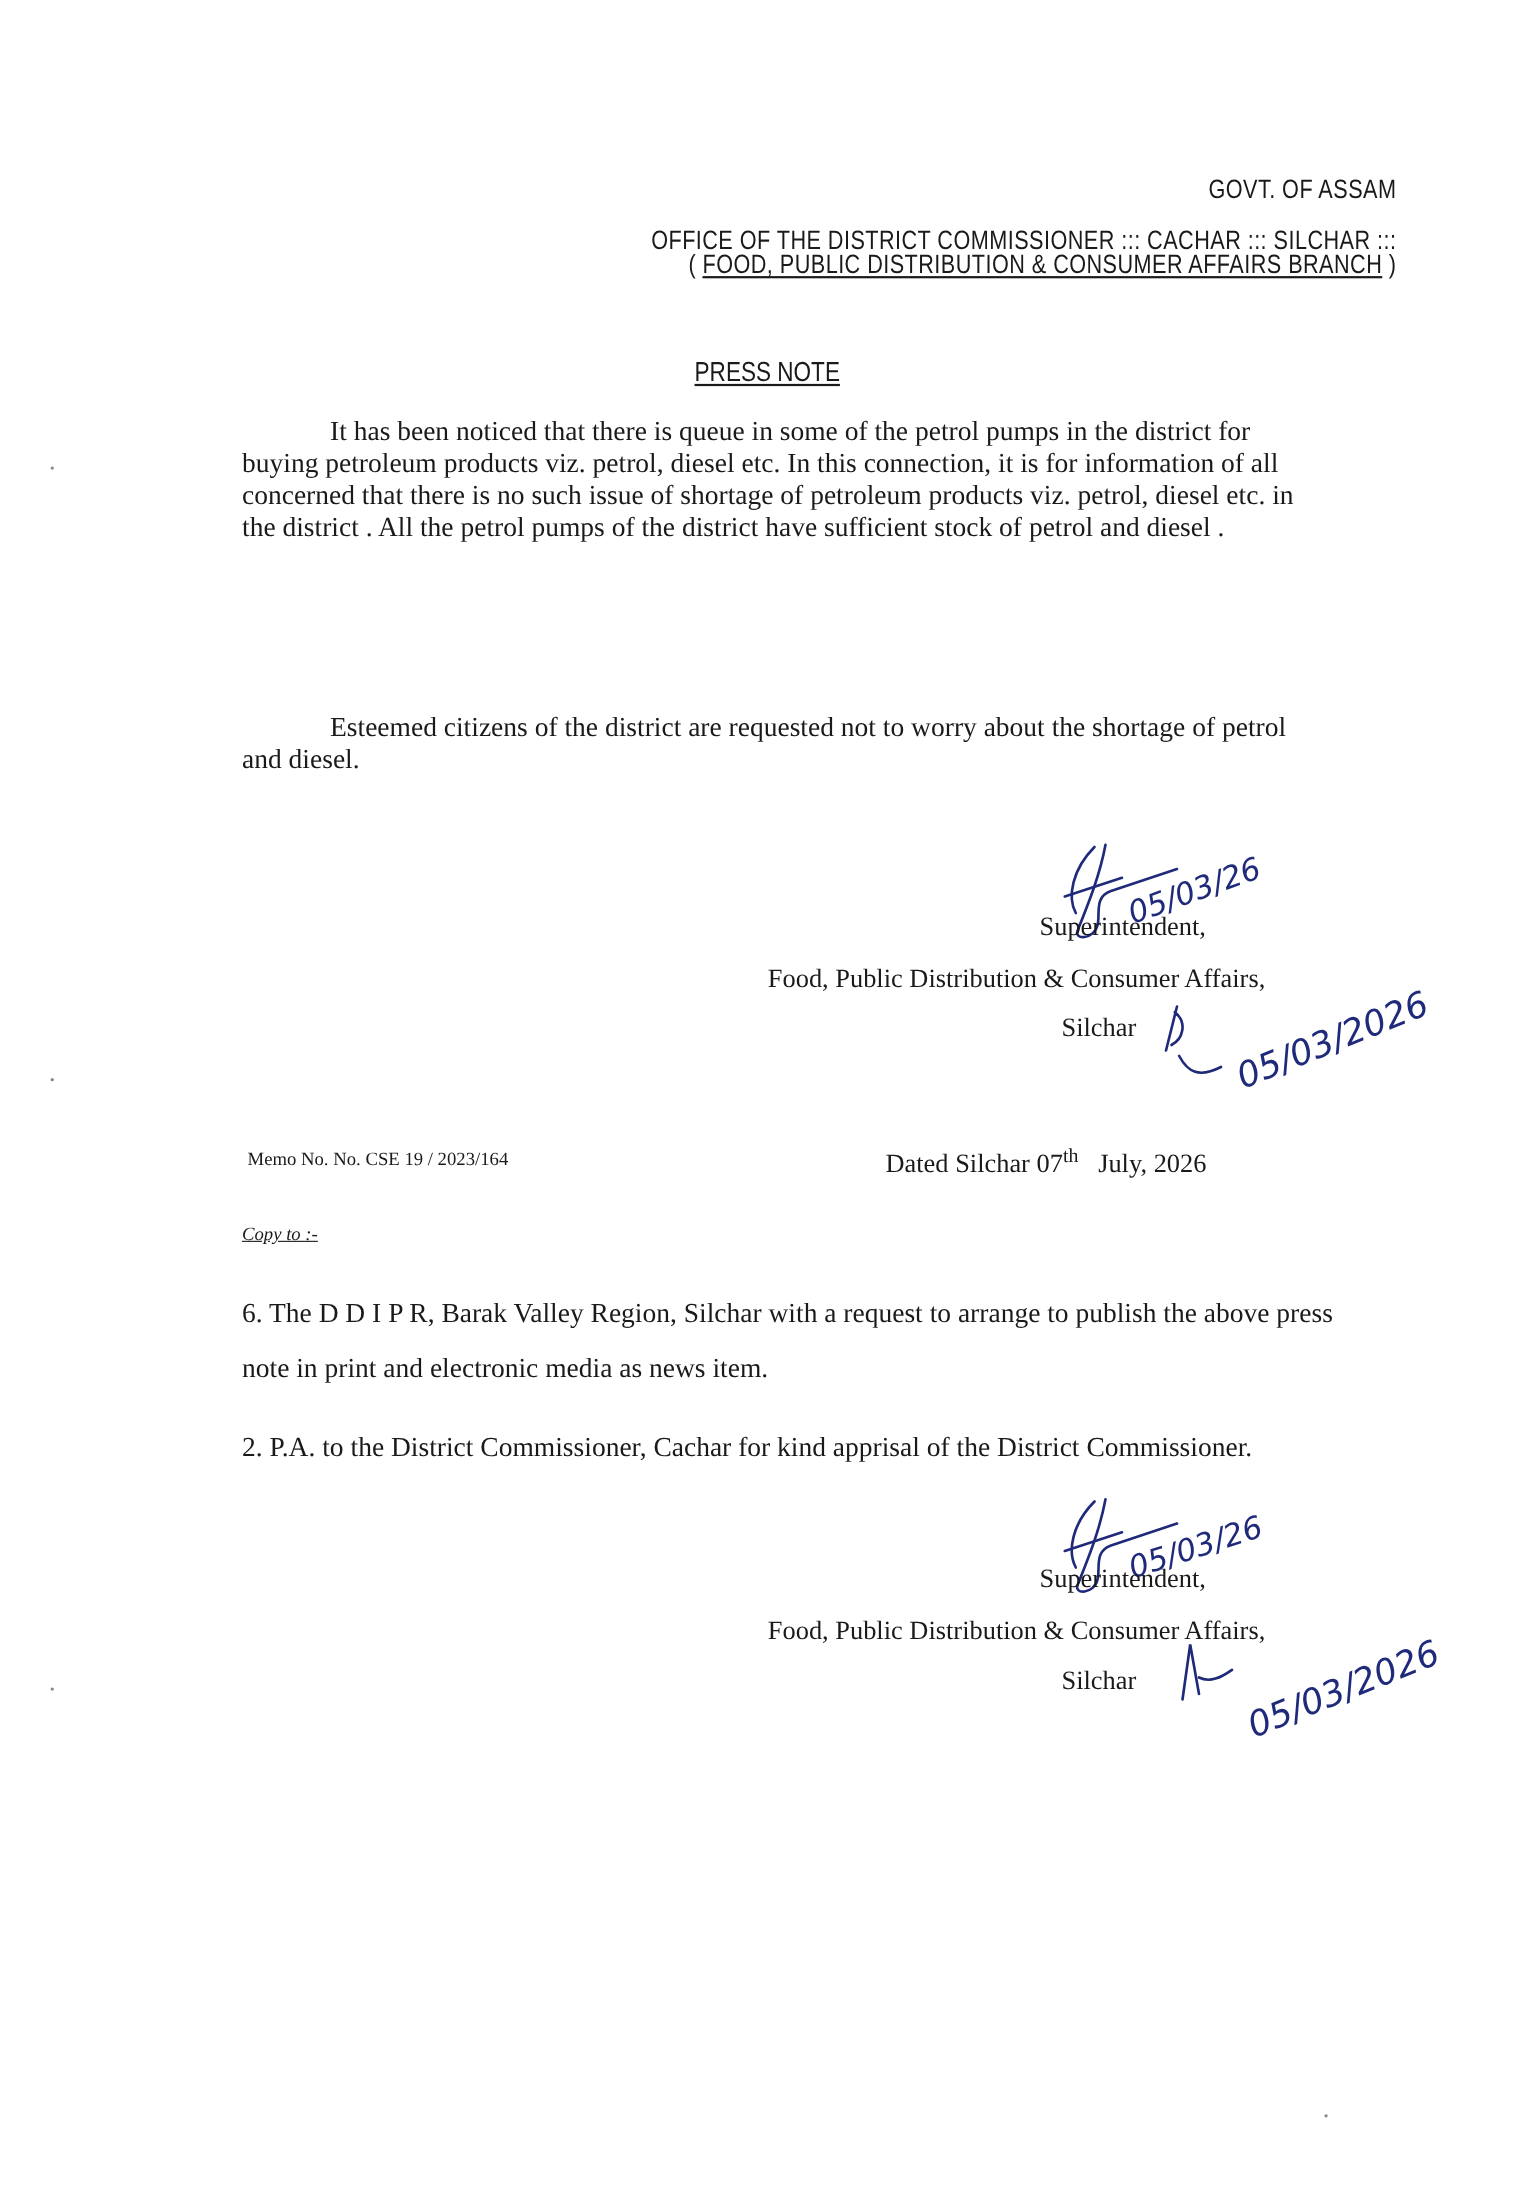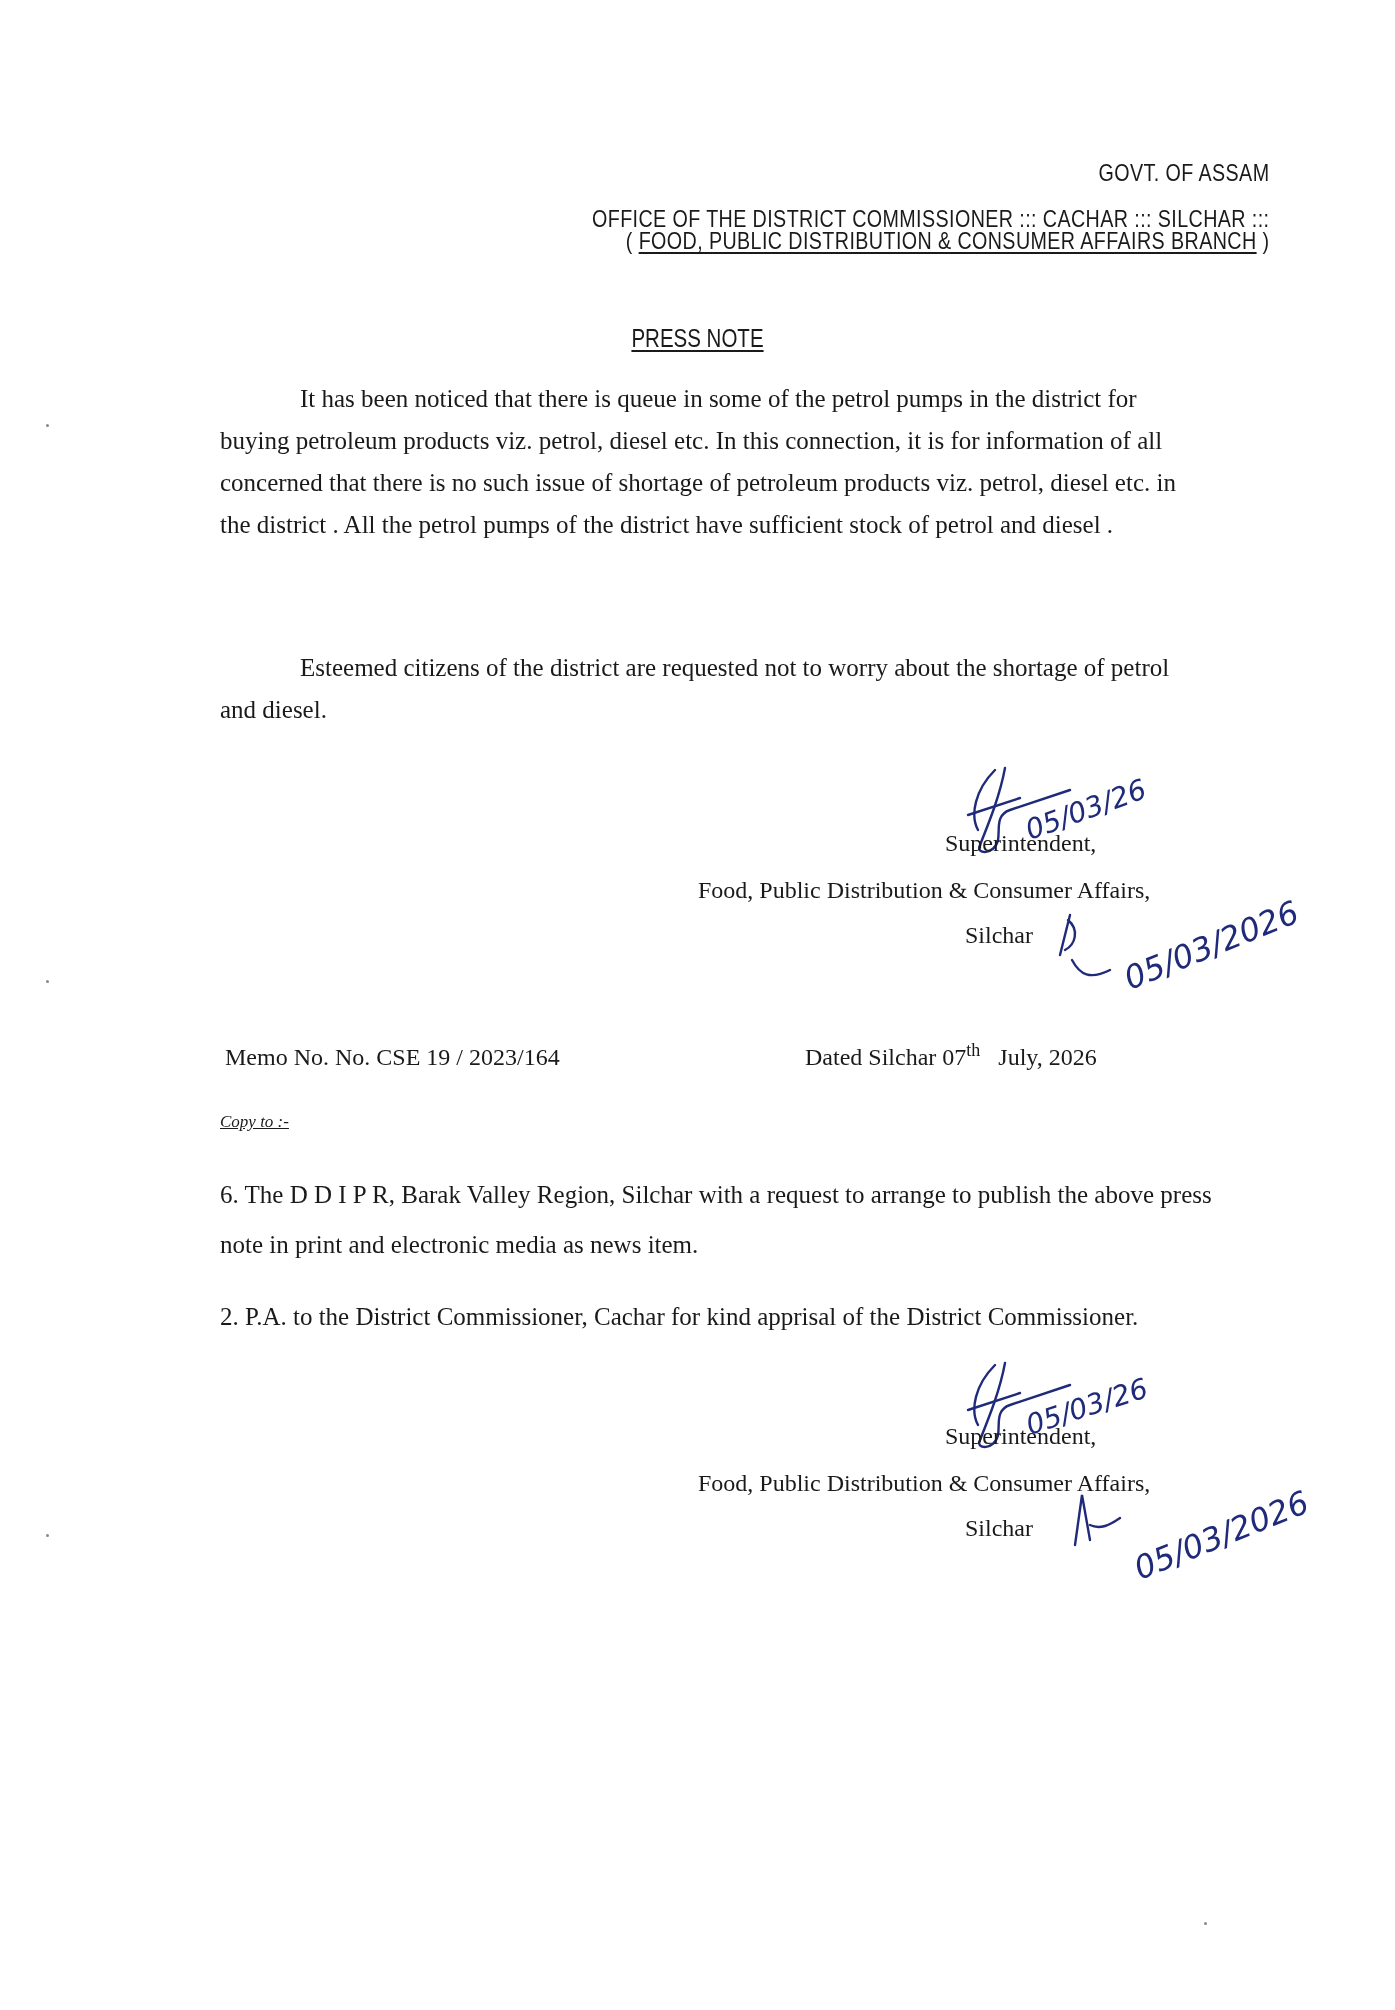--- a/index.html
+++ b/index.html
@@ -9,26 +9,26 @@
       color: #1a1a1a;
     }
     .abs { position: absolute; }
     .header { left: 0; width: 1395px; text-align: right; font-family: "Liberation Sans", "DejaVu Sans", sans-serif; font-stretch: condensed; }
     .header .line { font-size: 24px; letter-spacing: 0.5px; line-height: 30px; transform: scaleX(0.82); transform-origin: center; }
     #h1 { top: 158px; }
     #h2 { top: 192px; margin-top: 12px; }
     #h3 { top: 226px; }
     .ul { text-decoration: underline; text-underline-offset: 3px; }
     #press-title { top: 324px; left: 0; width: 1395px; text-align: center; font-family: "Liberation Sans", "DejaVu Sans", sans-serif; font-size: 25px; transform: scaleX(0.82); }
-    .para { left: 220px; width: 990px; font-size: 25px; line-height: 42px; text-align: left; }
+    .para { left: 220px; width: 990px; font-size: 25px; line-height: 29px; text-align: left; }
     .para .indent { display: inline-block; width: 80px; }
     #para1 { top: 378px; }
     #para2 { top: 647px; }
     .sigblock { font-size: 24px; line-height: 36px; }
-    #memo { top: 1044px; left: 225px; font-size: 24px; }
+    #memo { top: 1044px; left: 225px; font-size: 17px; }
     #dated { top: 1040px; left: 805px; font-size: 24px; }
     #dated sup { font-size: 18px; }
     #copyto { top: 1112px; left: 220px; font-size: 17px; font-style: italic; text-decoration: underline; }
     .copy-item { left: 220px; width: 1020px; font-size: 25px; line-height: 50px; }
     #copy1 { top: 1170px; }
     #copy2 { top: 1292px; }
     .speck { width: 3px; height: 3px; background: #888; border-radius: 50%; }
   </style>
 </head>
 <body>

